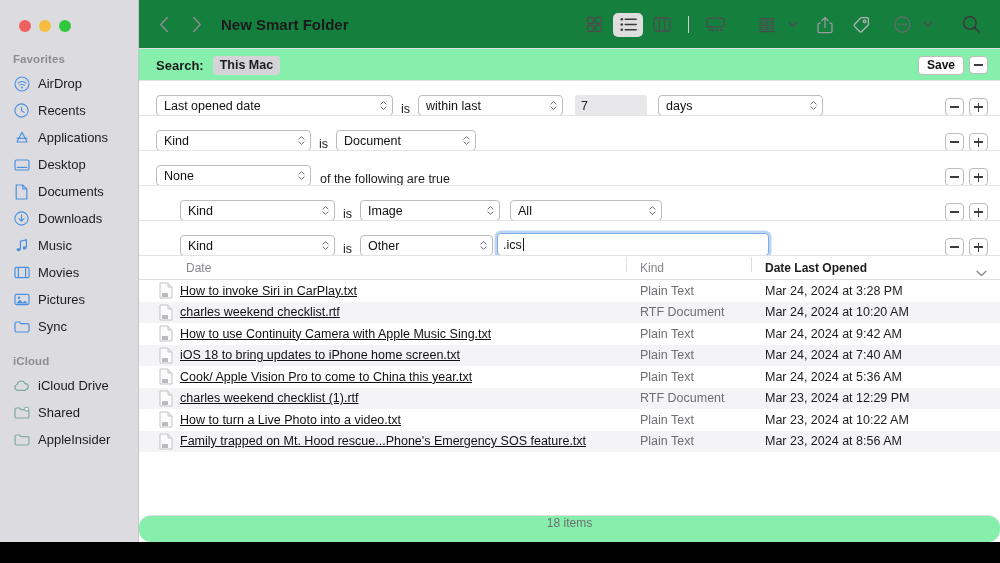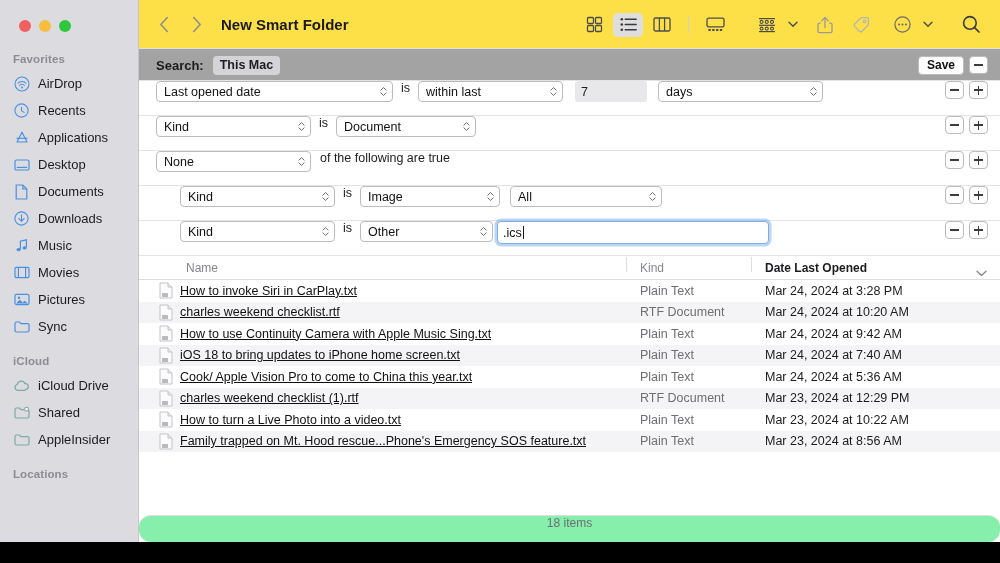--- a/index.html
+++ b/index.html
@@ -77,21 +77,21 @@
     display: flex; flex-direction: column;
     background: #ffffff;
     position: relative;
     overflow: hidden;
   }
 
   
   .toolbar {
     height: 49px;
     flex: 0 0 49px;
-    background: #fde047;
+    background: #15803d;
     display: flex; align-items: center;
     padding: 0 14px 0 16px;
     position: relative;
   }
   .toolbar::after {
     content: ""; position: absolute;
     left: 0; right: 0; bottom: 0; height: 1px;
     background: #e0e0e3;
   }
   .nav-arrows { display: flex; gap: 14px; align-items: center; margin-right: 16px; }
@@ -112,21 +112,21 @@
   .tb-caret { width: 13px; height: 20px; display: flex; align-items: center; justify-content: center; cursor: default; }
   .gap-lg { width: 22px; }
   .gap-md { width: 11px; }
   .gap-sm { width: 6px; }
 
   
   .search-row {
     height: 32px; flex: 0 0 32px;
     display: flex; align-items: center;
     padding: 0 12px 0 17px;
-    background: #a3a3a3;
+    background: #86efac;
     position: relative;
   }
   .search-row::after {
     content: ""; position: absolute; left: 0; right: 0; bottom: 0;
     height: 1px; background: #e4e4e6;
   }
   .search-label {
     font-size: 13px; font-weight: bold; color: #1c1c1e;
     margin-right: 9px;
   }
@@ -134,21 +134,21 @@
     font-size: 12.5px; font-weight: bold; color: #1c1c1e;
     background: #d4d4d8;
     border-radius: 4px;
     padding: 2px 7px 3px;
     cursor: default;
   }
 
   
   .crit-row {
     height: 35px; flex: 0 0 35px;
-    display: flex; align-items: flex-start;
+    display: flex; align-items: flex-end;
     padding: 0 12px 0 17px;
     background: #ffffff;
     position: relative;
   }
   .crit-row::after {
     content: ""; position: absolute; left: 0; right: 0; bottom: 0;
     height: 1px; background: #e4e4e6;
   }
   .crit-row.indent { padding-left: 41px; }
 
@@ -453,21 +453,20 @@
       <span class="sb-icon">
         <svg width="16" height="13" viewBox="0 0 16 13">
             <path d="M1 3.4a1.4 1.4 0 011.4-1.4h3.2l1.4 1.6h6.6A1.4 1.4 0 0115 5v5.6a1.4 1.4 0 01-1.4 1.4H2.4A1.4 1.4 0 011 10.6z" fill="none" stroke="#7fa8a5" stroke-width="1.2"></path>
           </svg>
       </span>
       <span class="label">AppleInsider</span>
     </div>
 
     <div class="sb-spacer"></div>
 
-    <div class="sb-group-label">Locations</div>
   </div>
 
   <div class="main">
 
     <div class="toolbar">
       <div class="nav-arrows">
         <div class="nav-btn">
           <svg width="11" height="17" viewBox="0 0 11 17">
               <path d="M8.3 1.5L1.8 8.5l6.5 7" fill="none" stroke="#8b8b90" stroke-width="1.5" stroke-linecap="round" stroke-linejoin="round"></path>
             </svg>
@@ -782,21 +781,21 @@
         <div class="pm-btn">
             <span class="bar"></span>
           </div>
         <div class="pm-btn">
             <span class="plus"></span>
           </div>
       </div>
     </div>
 
     <div class="col-head">
-      <div class="ch name">Name</div>
+      <div class="ch name">Date</div>
       <div class="ch kind">Kind</div>
       <div class="ch date">Date Last Opened</div>
       <div class="sort-caret">
         <svg width="11" height="7" viewBox="0 0 11 7">
             <path d="M1 1.2L5.5 5.4 10 1.2" fill="none" stroke="#86868b" stroke-width="1.3" stroke-linecap="round" stroke-linejoin="round"></path>
           </svg>
       </div>
     </div>
 
     <div class="file-list">

